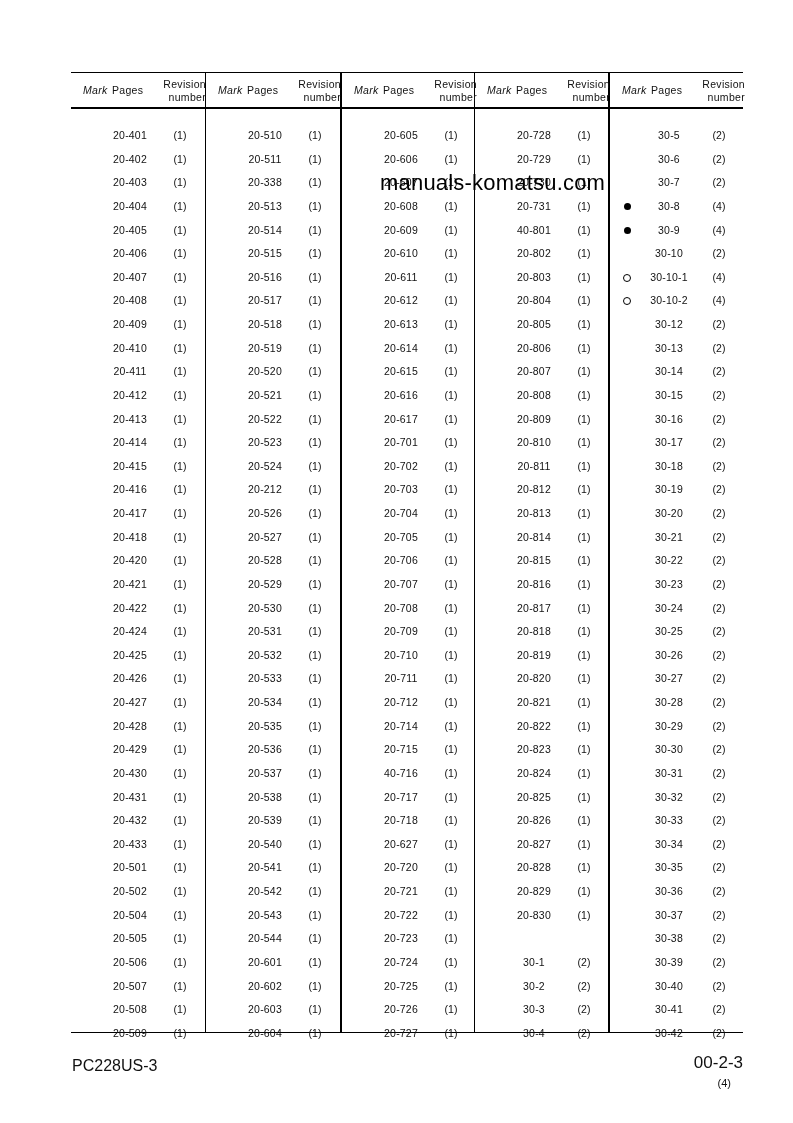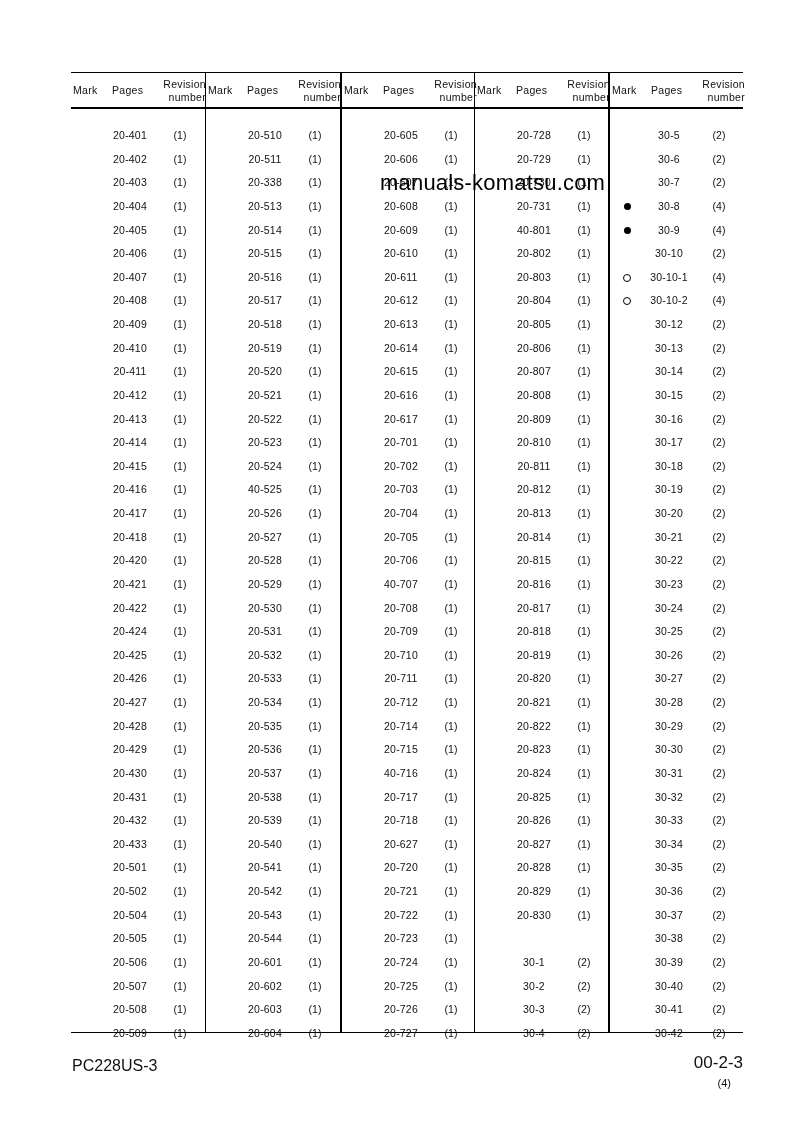--- a/index.html
+++ b/index.html
@@ -5,21 +5,21 @@
   html, body { margin: 0; padding: 0; background: #ffffff; }
   body { width: 793px; height: 1123px; position: relative; overflow: hidden;
          font-family: "Liberation Sans", "DejaVu Sans", sans-serif; color: #111; }
   .table { position: absolute; left: 71px; top: 72px; width: 672px; height: 959px;
            border-top: 1px solid #000; border-bottom: 1px solid #000; }
   .hdr-line { position: absolute; left: 0; right: 0; top: 34px; height: 2px; background: #000; }
   .vline { position: absolute; top: 0; bottom: 0; width: 1px; background: #000; }
   .vline.thick { width: 2px; }
   .group { position: absolute; top: 0; bottom: 0; }
   .hdr { position: absolute; top: 0; height: 34px; left: 0; right: 0; font-size: 10.5px; letter-spacing: 0.3px; }
-  .hdr .h-mark { position: absolute; left: 2px; top: 11px; }
+  .hdr .h-mark { position: absolute; left: 12px; top: 11px; font-style: italic; }
   .hdr .h-pages { position: absolute; left: 41px; top: 11px; }
   .hdr .h-rev { position: absolute; left: 83px; top: 5px; text-align: right; line-height: 12.5px; width: 52px; }
   .rows { position: absolute; top: 56px; left: 0; right: 0; }
   .row { position: relative; height: 23.63px; font-size: 10.5px; }
   .row .mark { position: absolute; left: 10px; top: 0; width: 14px; text-align: center; }
   .row .page { position: absolute; left: 28px; top: 0; width: 62px; text-align: center; letter-spacing: 0.2px; }
   .row .rev { position: absolute; left: 96px; top: 0; width: 26px; text-align: center; }
   .dot-filled { display: inline-block; width: 7px; height: 7px; border-radius: 50%; background: #000; margin-top: 3px; }
   .dot-open { display: inline-block; width: 6px; height: 6px; border-radius: 50%; border: 1px solid #000; margin-top: 3px; }
   .watermark { position: absolute; left: 380px; top: 170px; font-size: 22px; color: #000; letter-spacing: 0.2px; white-space: nowrap; }
@@ -323,21 +323,21 @@
           <span class="page">20-523</span>
           <span class="rev">(1)</span>
         </div>
         <div class="row">
           <span class="mark"></span>
           <span class="page">20-524</span>
           <span class="rev">(1)</span>
         </div>
         <div class="row">
           <span class="mark"></span>
-          <span class="page">40-525</span>
+          <span class="page">20-212</span>
           <span class="rev">(1)</span>
         </div>
         <div class="row">
           <span class="mark"></span>
           <span class="page">20-526</span>
           <span class="rev">(1)</span>
         </div>
         <div class="row">
           <span class="mark"></span>
           <span class="page">20-527</span>
@@ -550,21 +550,21 @@
           <span class="page">20-705</span>
           <span class="rev">(1)</span>
         </div>
         <div class="row">
           <span class="mark"></span>
           <span class="page">20-706</span>
           <span class="rev">(1)</span>
         </div>
         <div class="row">
           <span class="mark"></span>
-          <span class="page">40-707</span>
+          <span class="page">20-707</span>
           <span class="rev">(1)</span>
         </div>
         <div class="row">
           <span class="mark"></span>
           <span class="page">20-708</span>
           <span class="rev">(1)</span>
         </div>
         <div class="row">
           <span class="mark"></span>
           <span class="page">20-709</span>

